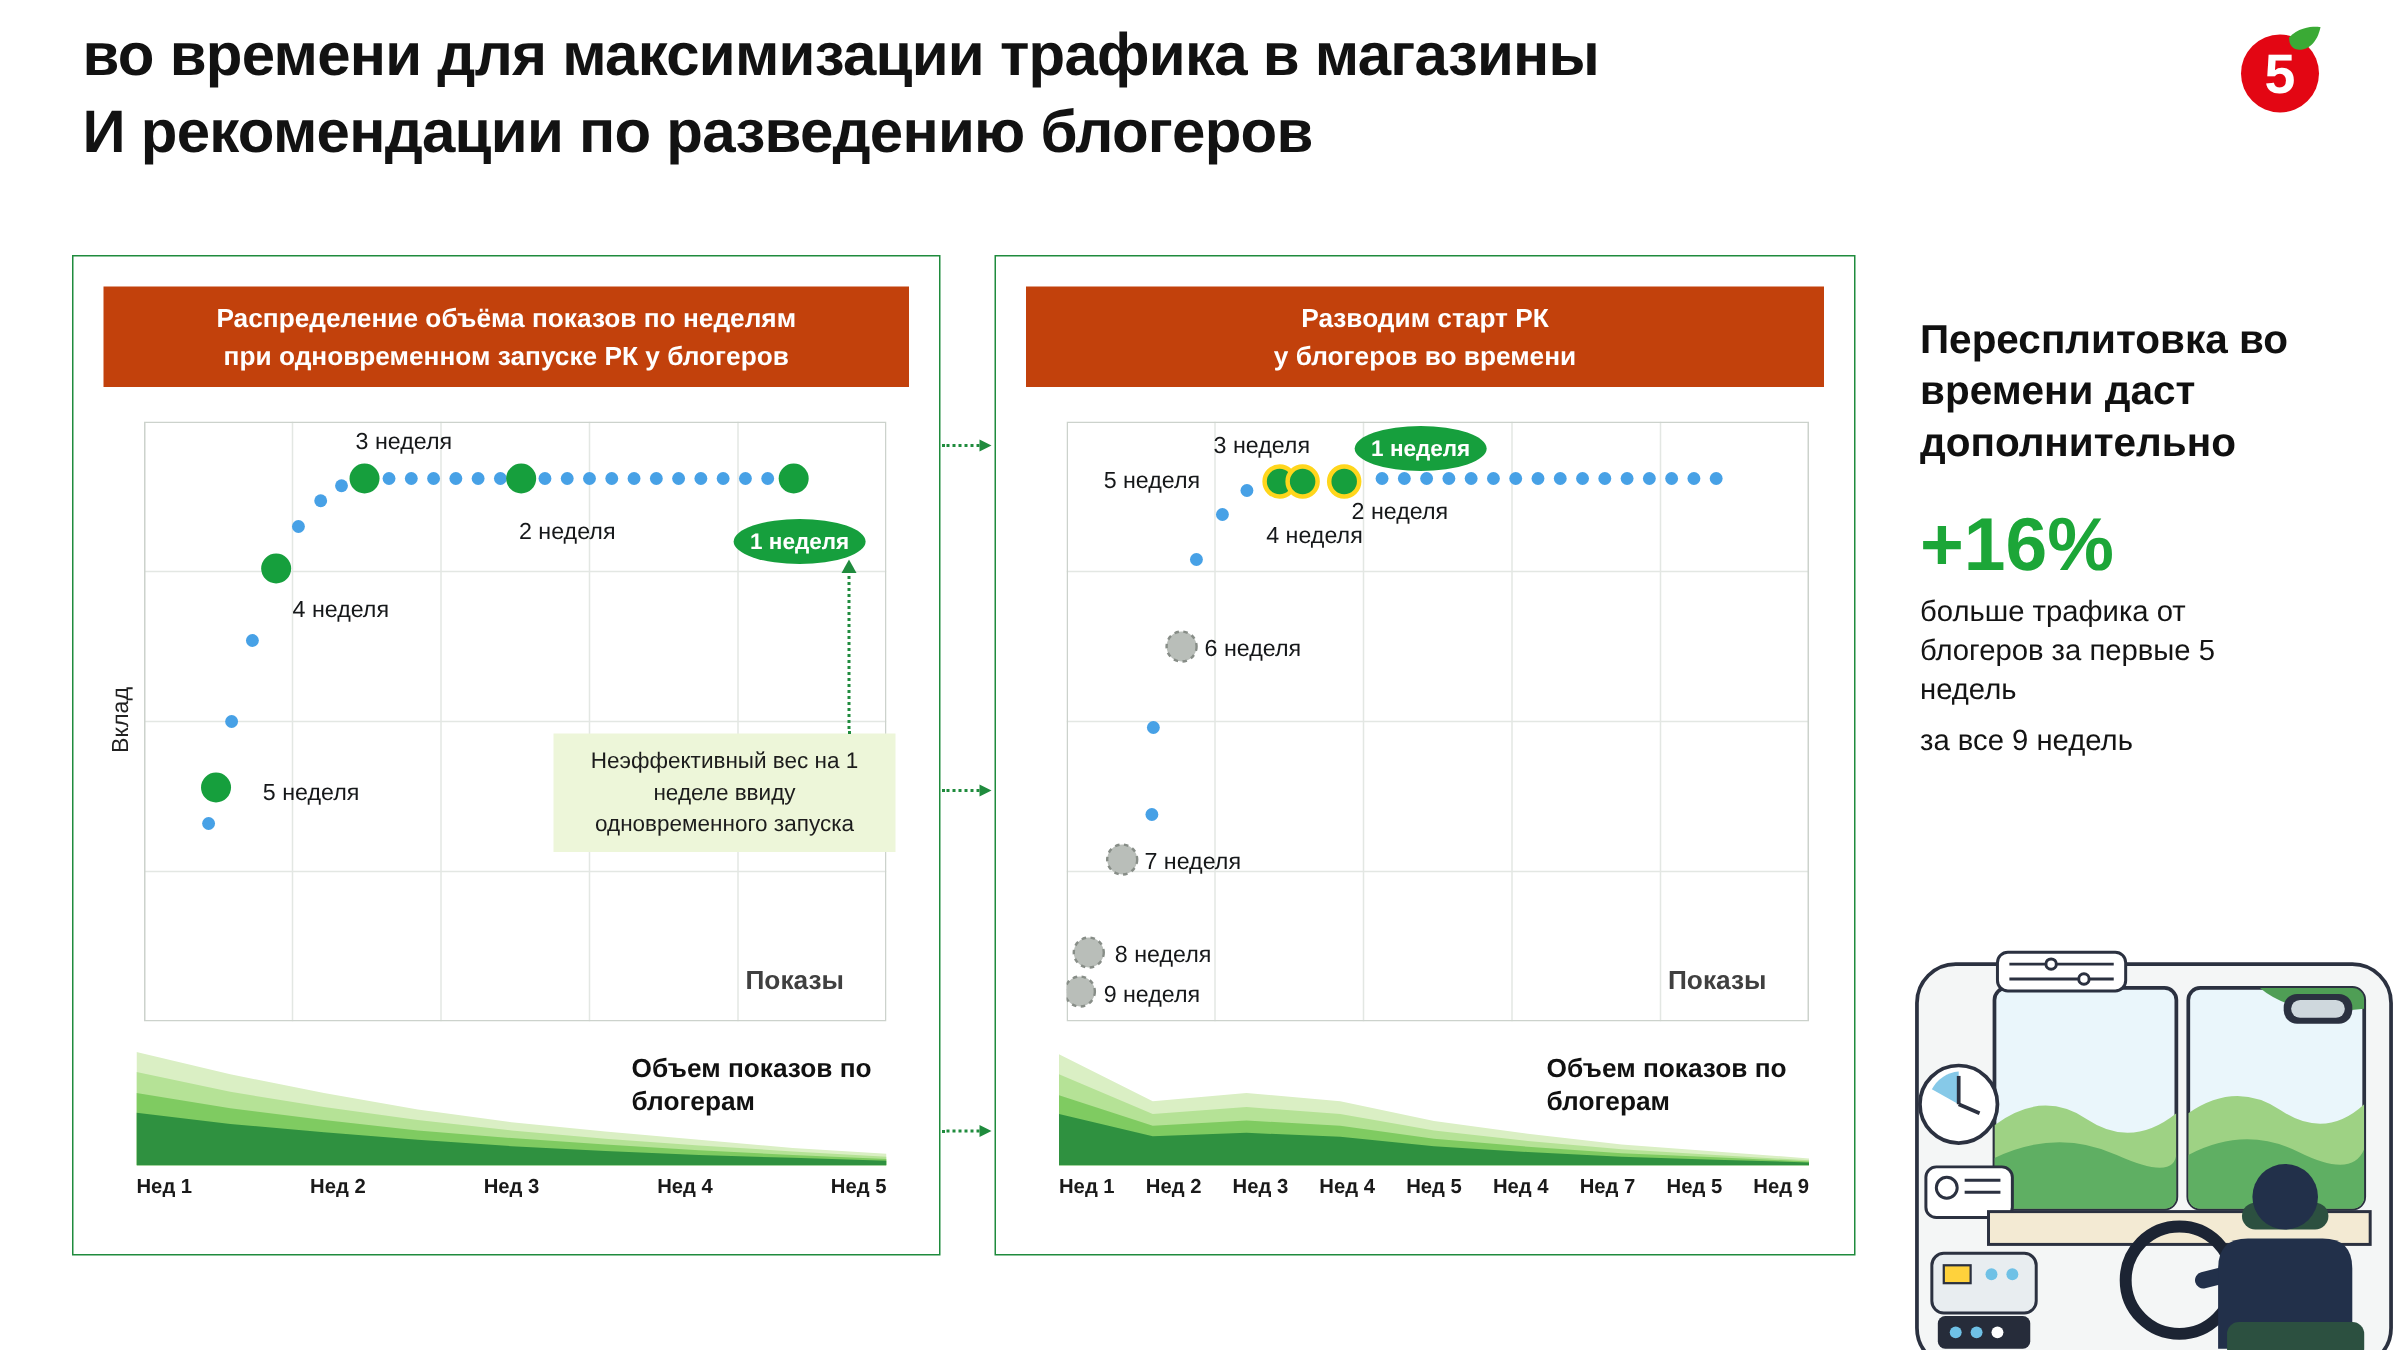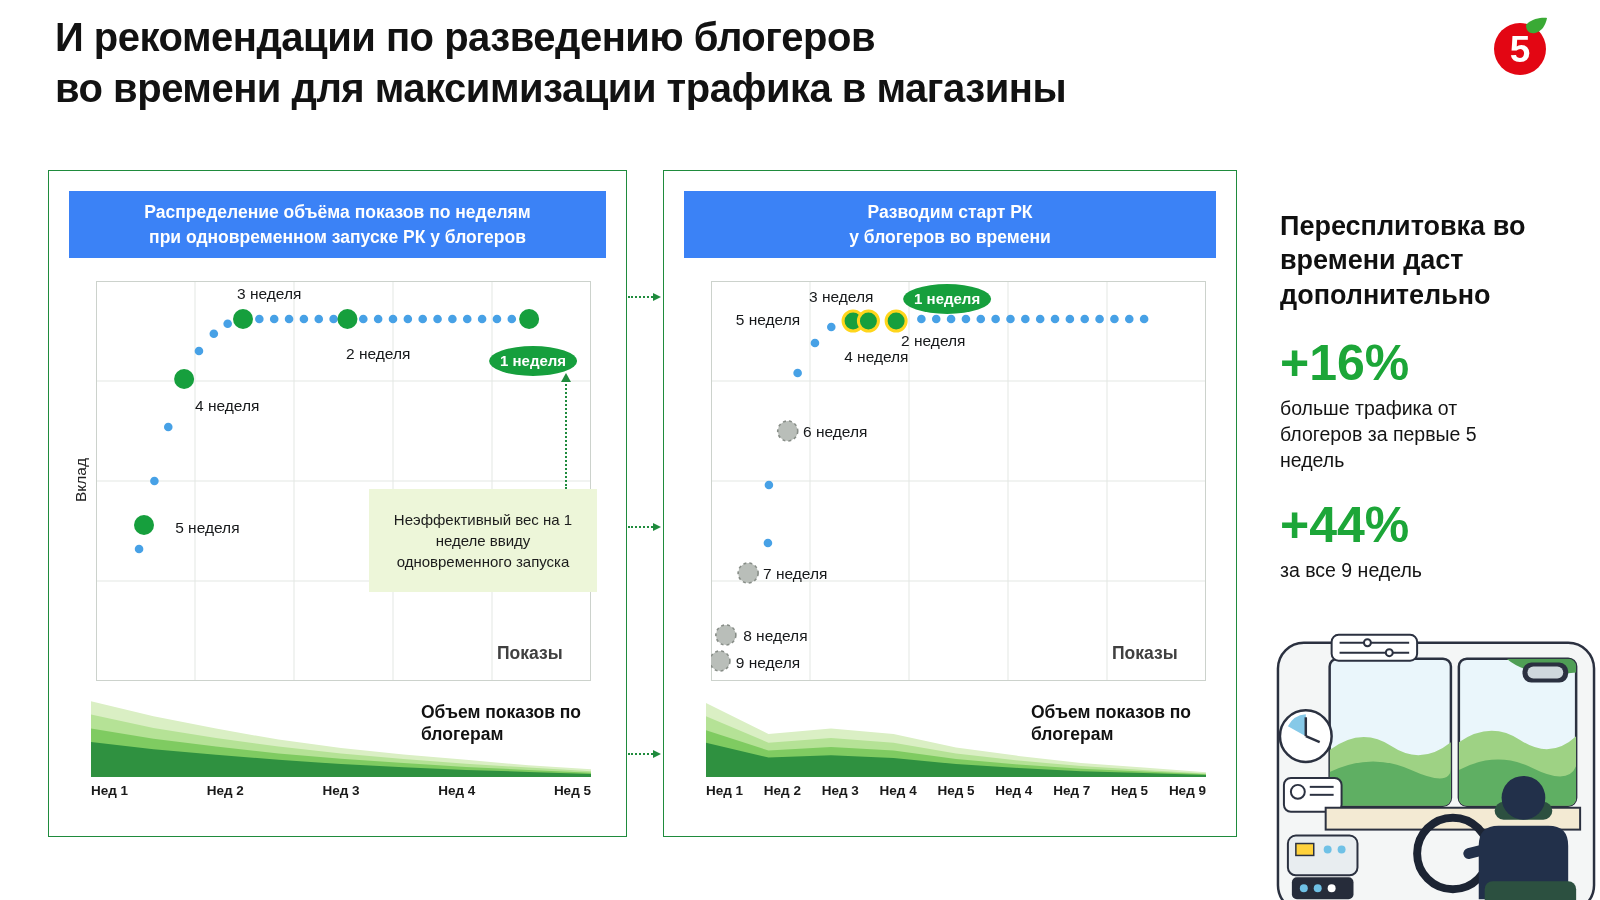--- a/index.html
+++ b/index.html
@@ -8,28 +8,28 @@
     background:#ffffff;font-family:"Liberation Sans",sans-serif;color:#141414;
   }
   .title{position:absolute;left:55px;top:12px;font-size:40px;font-weight:700;
          line-height:1.28;letter-spacing:-0.5px;color:#121212;}
   .logo{position:absolute;left:1488px;top:14px;}
 
   
   .panel{position:absolute;top:170px;width:577px;height:665px;border:1.6px solid #1f8b3d;background:#fff;}
   .panel.left{left:48px;}
   .panel.right{left:663px;width:572px;}
-  .panel-header{position:absolute;left:20px;top:20px;right:20px;background:#3b82f6;color:#fff;
+  .panel-header{position:absolute;left:20px;top:20px;right:20px;background:#c2410c;color:#fff;
       text-align:center;font-weight:700;font-size:17.5px;line-height:1.4;padding:9px 4px;}
   .plot{position:absolute;left:47px;top:110px;}
   .ylabel{position:absolute;left:-8px;top:300px;width:80px;text-align:center;
       transform:rotate(-90deg);font-size:15.5px;font-weight:400;color:#222;}
   .pokazy{position:absolute;left:448px;top:472px;font-weight:700;font-size:17.5px;color:#404040;}
   .annotation{position:absolute;left:320px;top:318px;width:212px;background:#edf6d9;
-      text-align:center;font-size:15px;line-height:1.4;padding:20px 8px;color:#1c1c1c;}
+      text-align:center;font-size:15px;line-height:1.4;padding:8px 8px;color:#1c1c1c;}
   .v-arrow{position:absolute;left:516px;top:206px;height:112px;border-left:2px dotted #1f8b3d;}
   .v-arrow::before{content:'';position:absolute;top:-9px;left:-6.5px;
       border:5px solid transparent;border-bottom:9px solid #1f8b3d;}
   .area-svg{position:absolute;left:42px;top:528px;}
   .area-title{position:absolute;right:33px;top:531px;width:172px;
       font-weight:700;font-size:17.5px;line-height:1.25;color:#111;}
   .weeks{position:absolute;left:42px;top:612px;width:500px;display:flex;
       justify-content:space-between;font-weight:700;font-size:13.5px;color:#1a1a1a;}
 
   
@@ -43,22 +43,22 @@
   .stat-value{font-size:50px;font-weight:700;color:#1ca638;margin-top:26px;line-height:1;}
   .stat-desc{font-size:19.5px;line-height:1.33;margin-top:8px;width:250px;color:#141414;}
   .illus{position:absolute;left:1272px;top:630px;}
 
   svg text{font-family:"Liberation Sans",sans-serif;}
 </style>
 </head>
 <body>
 
 <div class="title">
+  <div>во времени для максимизации трафика в магазины</div>
   <div>И рекомендации по разведению блогеров</div>
-  <div>во времени для максимизации трафика в магазины</div>
 </div>
 
 <div class="logo">
   <svg width="64" height="64" viewBox="0 0 64 64">
     <circle cx="32" cy="35" r="26" fill="#e30613"></circle>
     <path d="M38 11 C 46 2, 59 4, 59 4 C 59 4, 57 17, 47 19 C 41.5 20, 38 17, 38 11 Z" fill="#3aaa35"></path>
     <text x="32" y="48" text-anchor="middle" font-size="37" font-weight="bold" fill="#ffffff">5</text>
   </svg>
 </div>
 
@@ -206,21 +206,20 @@
       <span>Нед 7</span>
       <span>Нед 5</span>
       <span>Нед 9</span>
     </div>
 </div>
 
 <div class="right-col">
   <div class="right-heading">Пересплитовка во времени даст дополнительно</div>
   <div class="stat-value">+16%</div>
   <div class="stat-desc">больше трафика от блогеров за первые 5 недель</div>
-  <div class="stat-value">+44%</div>
   <div class="stat-desc">за все 9 недель</div>
 </div>
 
 <div class="illus">
   <svg width="328" height="270" viewBox="0 0 330 270">
     <defs>
       <clipPath id="wsL">
           <rect x="58" y="28" width="122" height="148" rx="8"></rect>
         </clipPath>
       <clipPath id="wsR">

